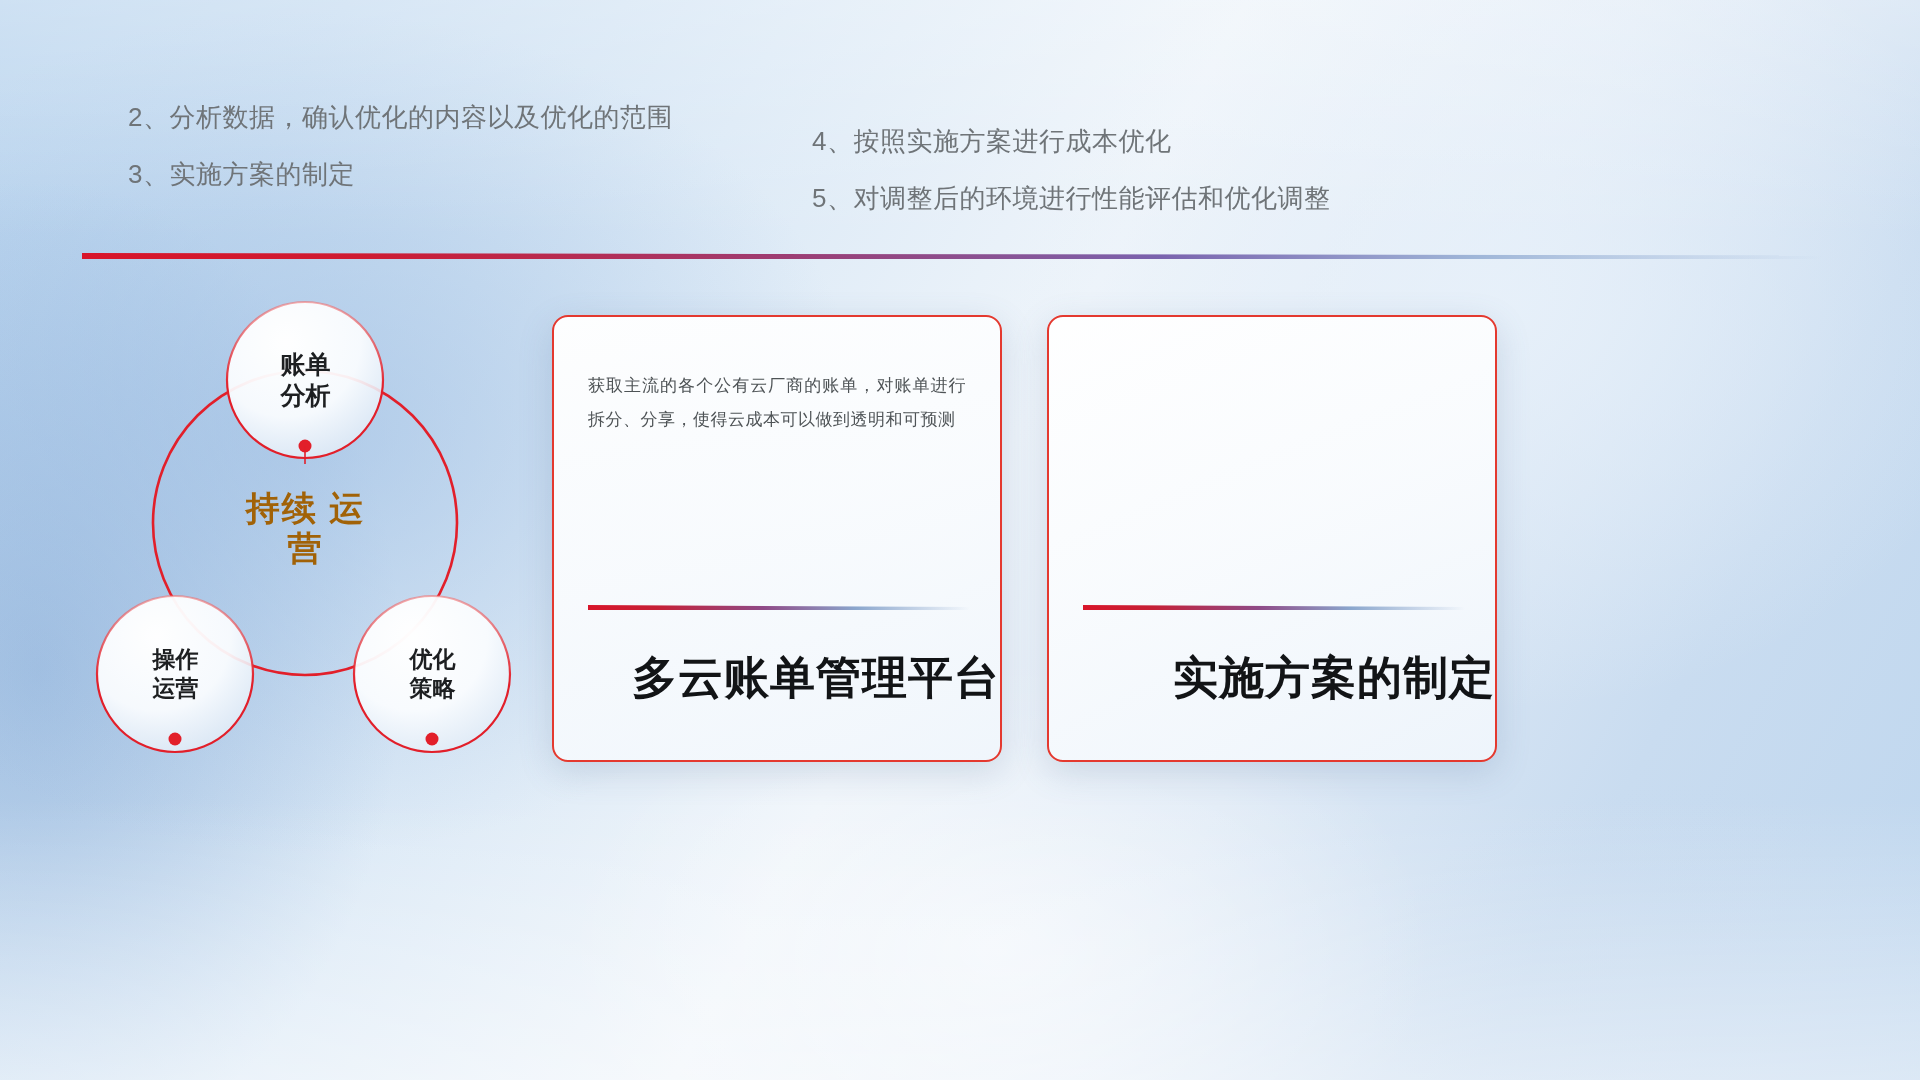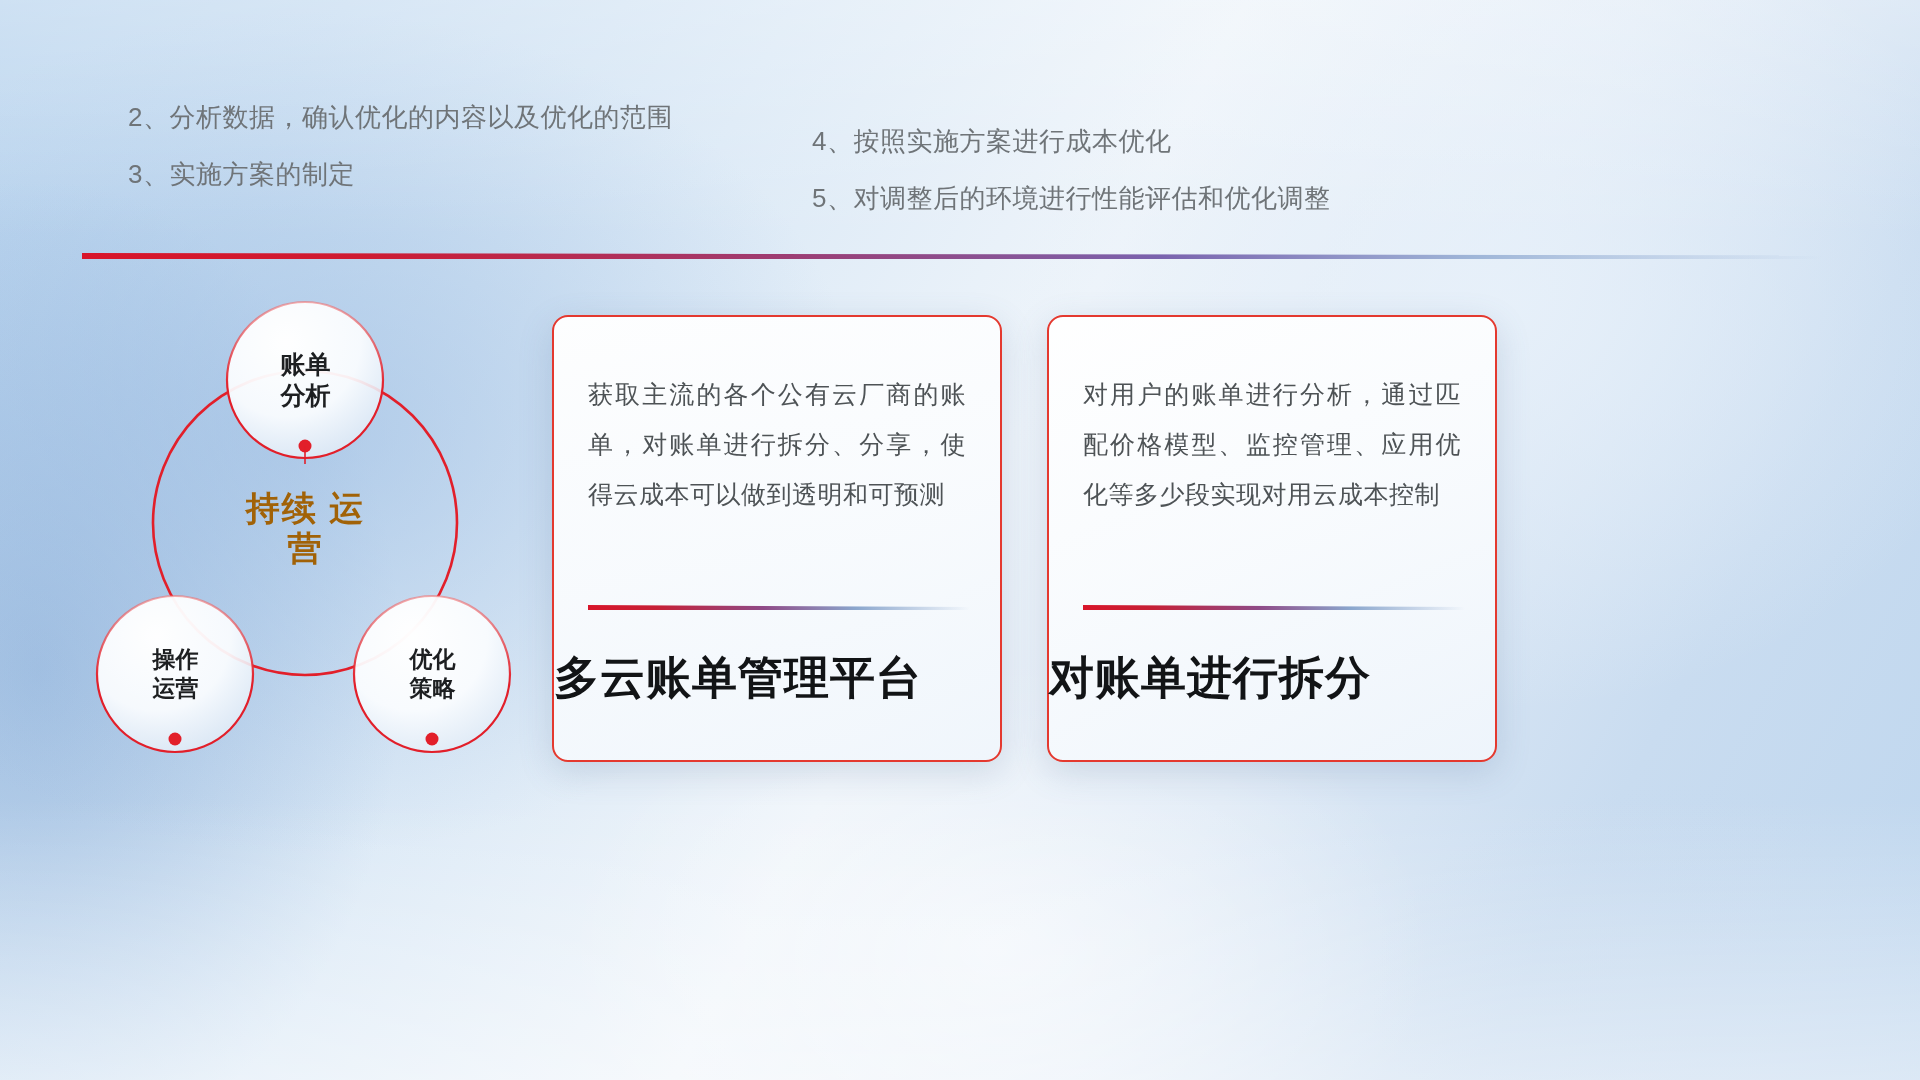--- a/index.html
+++ b/index.html
@@ -44,25 +44,25 @@
     color:#a16207;font-weight:bold;font-size:34px;line-height:1.18;letter-spacing:2px;}
 
   
   .card{position:absolute;top:315px;width:450px;height:447px;z-index:6;
     border-radius:16px;border:2px solid #e4392f;
     background:linear-gradient(160deg,rgba(255,255,255,.97) 0%,rgba(250,252,254,.94) 45%,rgba(240,246,252,.92) 100%);
     box-shadow:0 10px 34px rgba(80,110,150,.20);
     padding:52px 34px 0 34px;box-sizing:border-box;}
   #card1{left:552px;}
   #card2{left:1047px;}
-  .cardBody{color:#4e5356;font-size:25px;line-height:2.0;text-align:justify;letter-spacing:.5px;}
+  .cardBody{color:#4e5356;font-size:17px;line-height:2.0;text-align:justify;letter-spacing:.5px;}
   .cardRule{position:absolute;left:34px;bottom:150px;width:382px;height:5px;
     background:linear-gradient(90deg,#d8152a 0%,#c62036 18%,#8f4a87 46%,#8aa6cd 70%,rgba(214,225,238,0) 100%);
     clip-path:polygon(0 0,100% 40%,100% 100%,0 100%);}
-  .cardTitle{position:absolute;left:0;right:0;bottom:52px;text-align:left;
+  .cardTitle{position:absolute;left:0;right:0;bottom:52px;text-align:right;
     color:#121416;font-size:45px;font-weight:bold;letter-spacing:1px;}
 </style>
 </head>
 <body>
 
 <div id="bg">
   <div class="bgLayer l1"></div>
   <div class="bgLayer l5"></div>
   <div class="bgLayer l2"></div>
   <div class="bgLayer l3"></div>
@@ -130,16 +130,15 @@
   </div>
 </div>
 
 <div class="card" id="card1">
   <div class="cardBody">获取主流的各个公有云厂商的账单，对账单进行拆分、分享，使得云成本可以做到透明和可预测</div>
   <div class="cardRule"></div>
   <div class="cardTitle">多云账单管理平台</div>
 </div>
 
 <div class="card" id="card2">
-  <div class="cardBody">对用户的账单进行分析，通过匹配价格模型、监控管理、应用优化等多少段实现对用云成本控制</div>
   <div class="cardRule"></div>
-  <div class="cardTitle">对账单进行拆分</div>
+  <div class="cardTitle">实施方案的制定</div>
 </div>
 
 </body></html>

